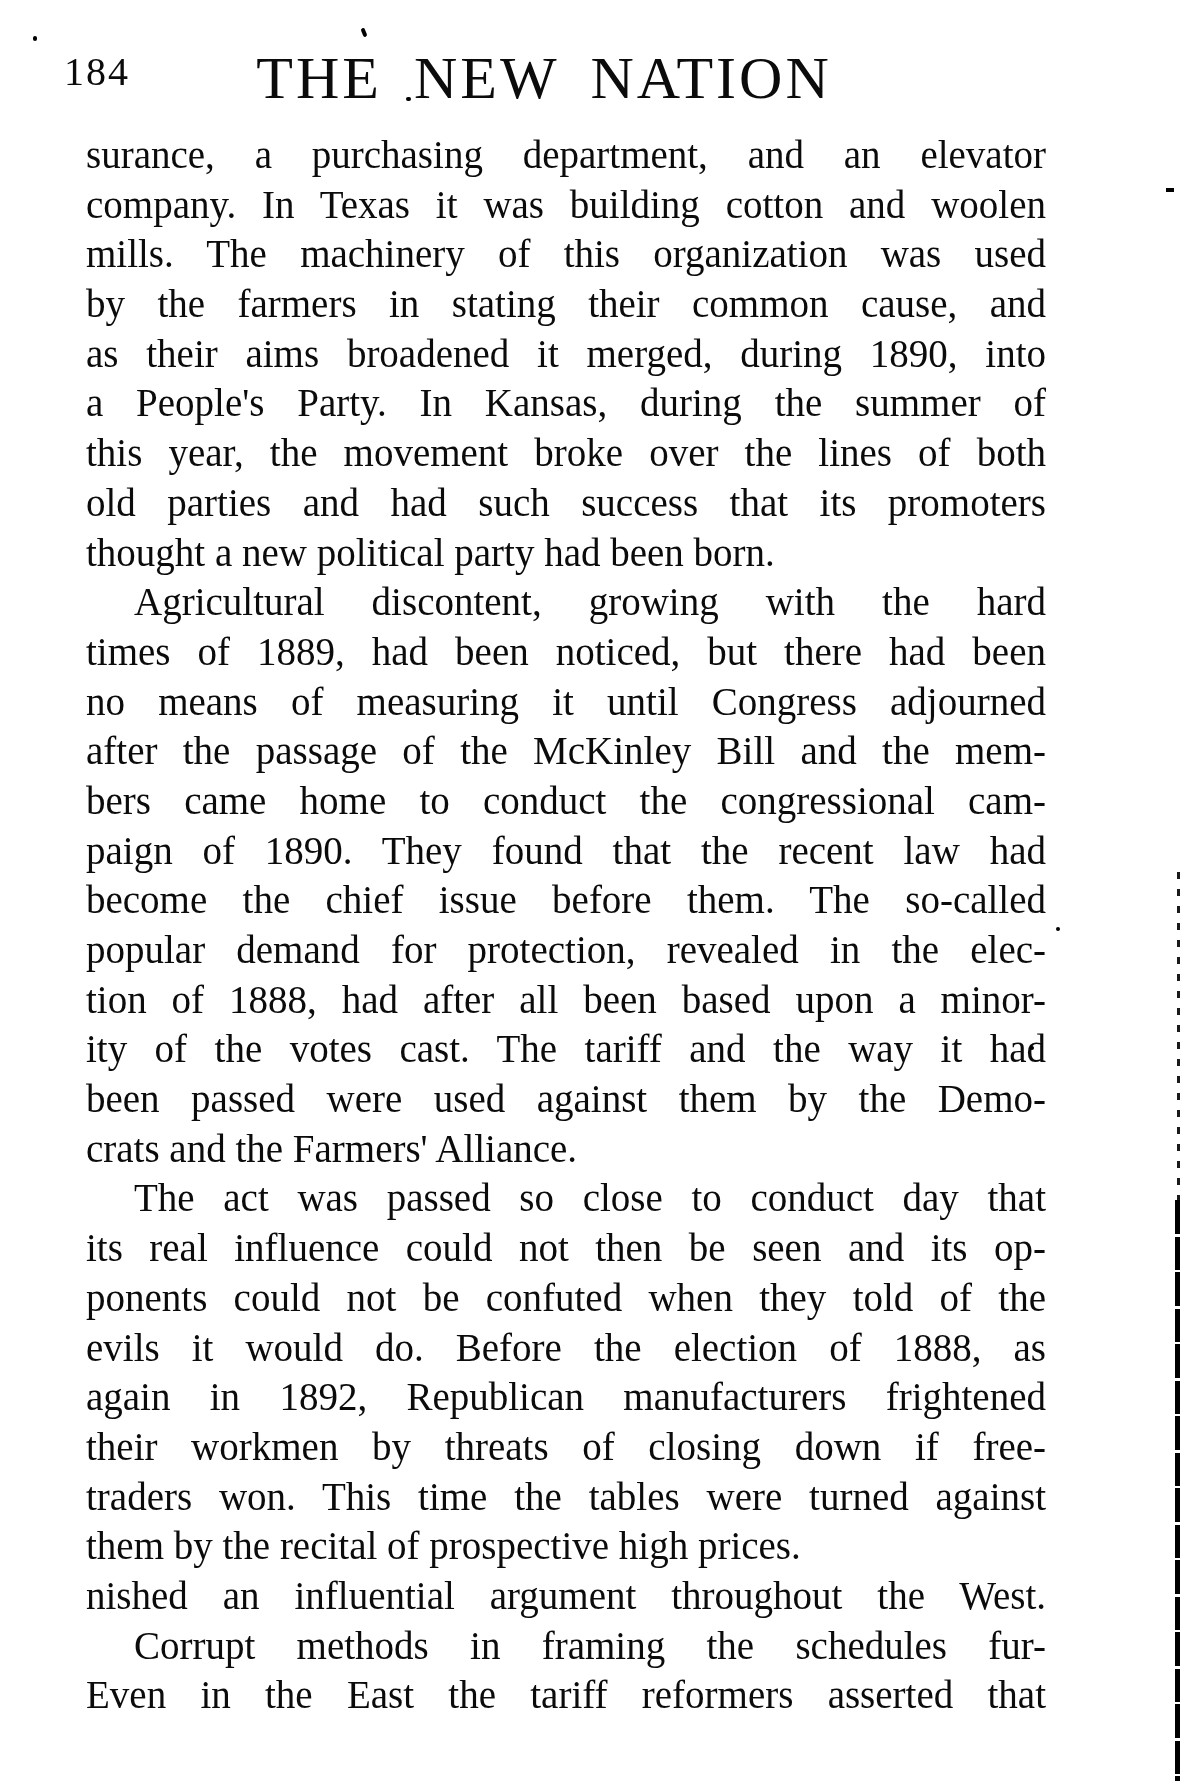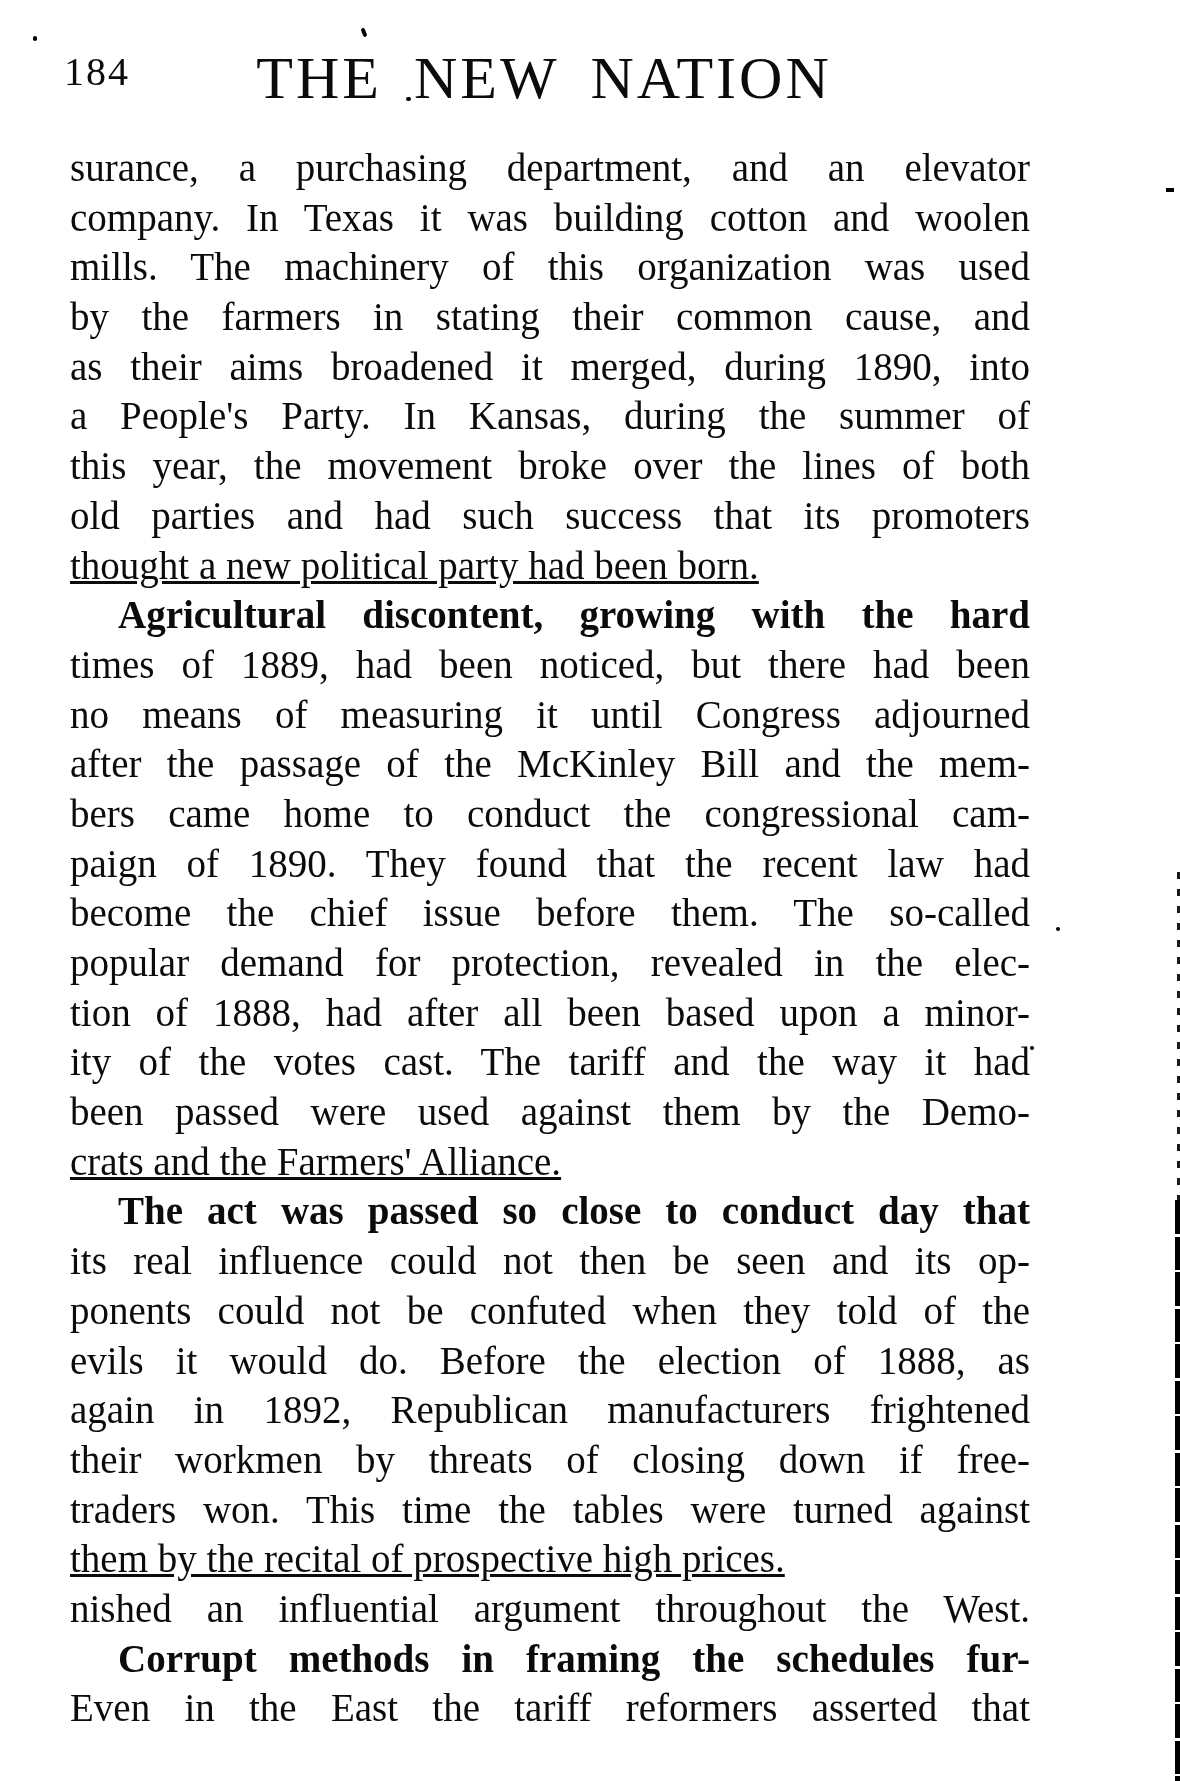--- a/index.html
+++ b/index.html
@@ -40,45 +40,43 @@
     text-align: center;
     font-size: 60px;
     letter-spacing: 3px;
     word-spacing: 14px;
     line-height: 1;
     white-space: nowrap;
   }
   
   #text-block {
     position: absolute;
-    left: 70px;
+    left: 86px;
     top: 130px;
     width: 960px;
-    margin-top: 13px;
   }
   .line {
     height: 49.7px;
     line-height: 49.7px;
     font-size: 39px;
     overflow: hidden;
     text-align: justify;
     text-align-last: justify;
     white-space: normal;
   }
   .line::after {           
     content: "";
     display: inline-block;
     width: 100%;
     height: 0;
   }
-  .line.indent { text-indent: 48px; font-weight: bold; }
+  .line.indent { text-indent: 48px; }
   .line.para-end {
     text-align: center;
     text-align-last: left;
-    text-decoration: underline;
   }
   .line.para-end::after { content: none; }
   
   .edge-strip { position: absolute; }
   #edge-sparse {
     right: 0;
     top: 872px;
     width: 3px;
     height: 328px;
     background: repeating-linear-gradient(

